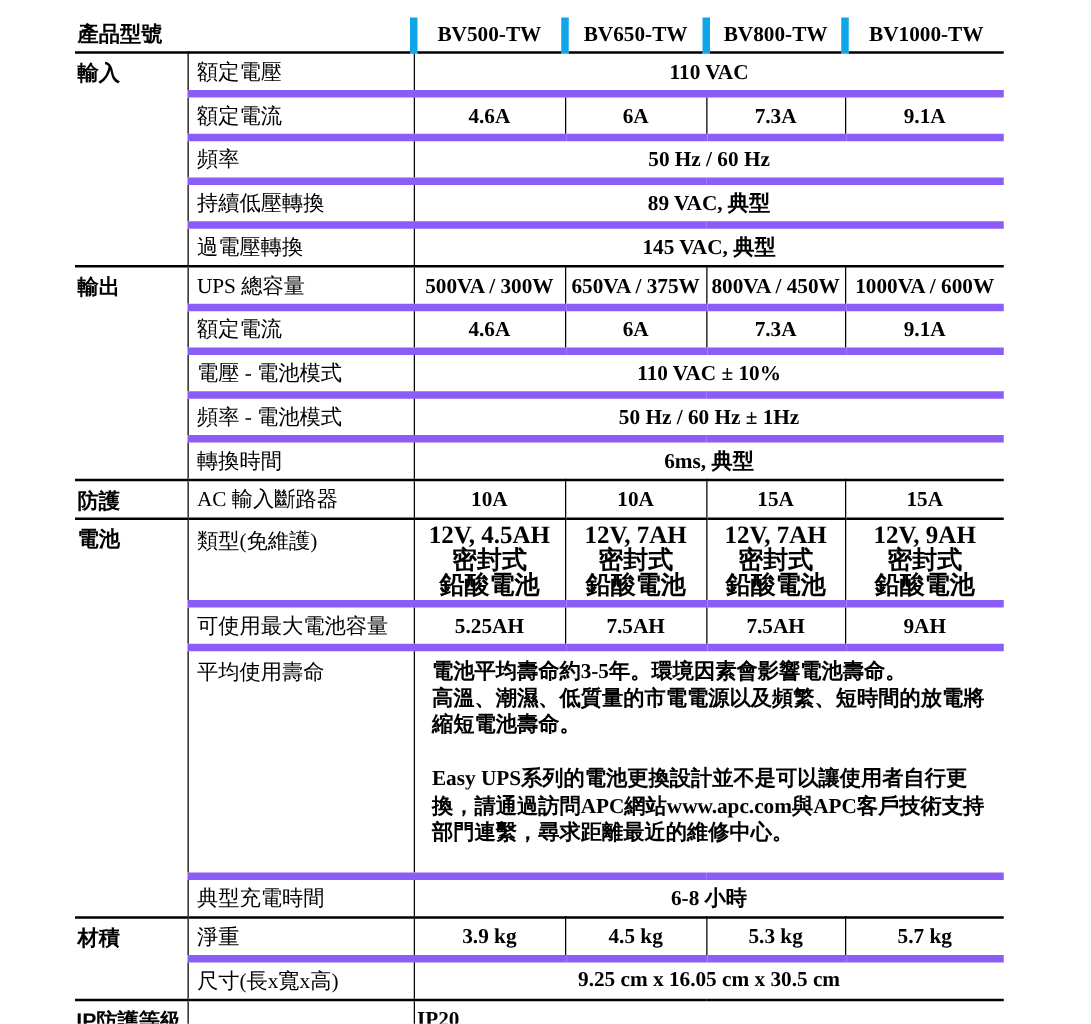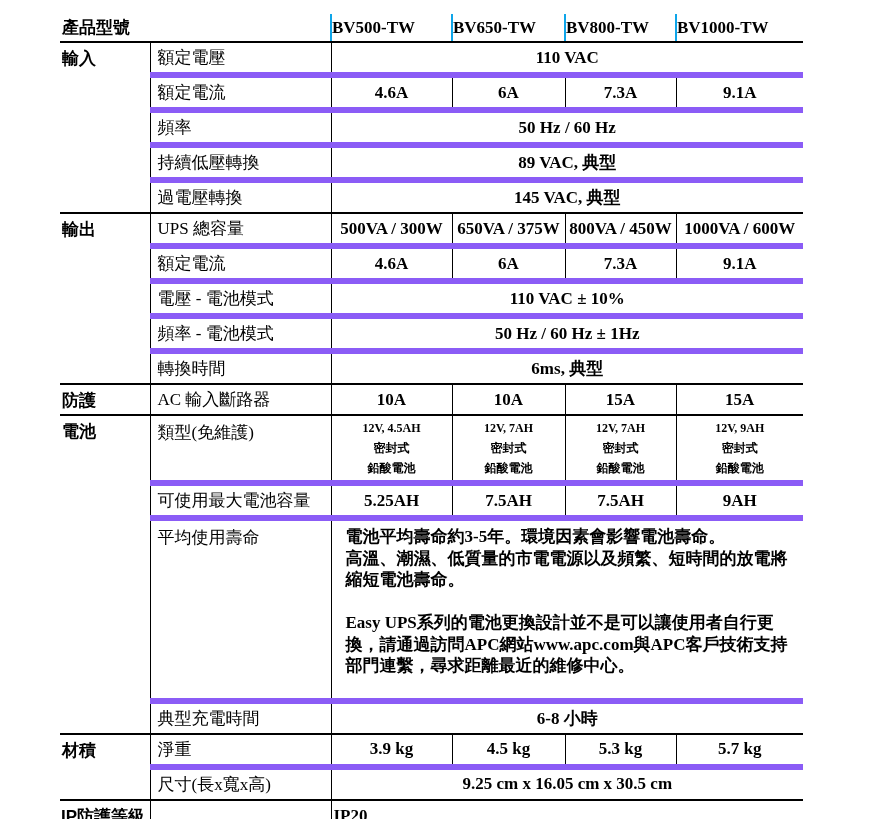--- a/index.html
+++ b/index.html
@@ -17,22 +17,22 @@
   
   .b1{border-bottom:6px solid #8b5cf6;}
   .b2{border-bottom:2px solid #000;}
   .sec{font-family:"Liberation Sans","DejaVu Sans",sans-serif;
        font-weight:bold;vertical-align:top;padding:4px 2px 0 2px;
        border-right:1px solid #000;}
   .lbl{text-align:left;padding:3px 2px 3px 7px;}
   .val{text-align:center;border-left:1px solid #000;padding:3px 2px;font-weight:bold;}
   .hlbl{font-family:"Liberation Sans","DejaVu Sans",sans-serif;
         font-weight:bold;padding:2px 2px 2px 2px;margin-left:40px;}
-  .hmod{font-weight:bold;border-left:2px solid #0ea5e9;margin-left:28px;}
-  .pre{white-space:pre-line;line-height:20px;font-size:12px;padding:2px 1px;}
+  .hmod{font-weight:bold;text-align:center;border-left:6px solid #0ea5e9;margin-left:28px;}
+  .pre{white-space:pre-line;line-height:20px;font-size:20px;padding:2px 1px;}
   .top{vertical-align:top;padding-top:5px;}
   .life{vertical-align:top;text-align:left;white-space:pre-line;
         line-height:21.5px;padding:5px 8px 21px 14px;}
   .left-val{text-align:left;vertical-align:top;padding-top:5px;}
   
   .rh{height:28px;} .r30{height:30px;} .r27{height:27px;} .r28{height:28px;}
   .r64{height:64px;} .r32{height:32px;} .r165{height:165px;}
   .r26{height:26px;} .rip{height:32px;}
 </style>
 </head>

